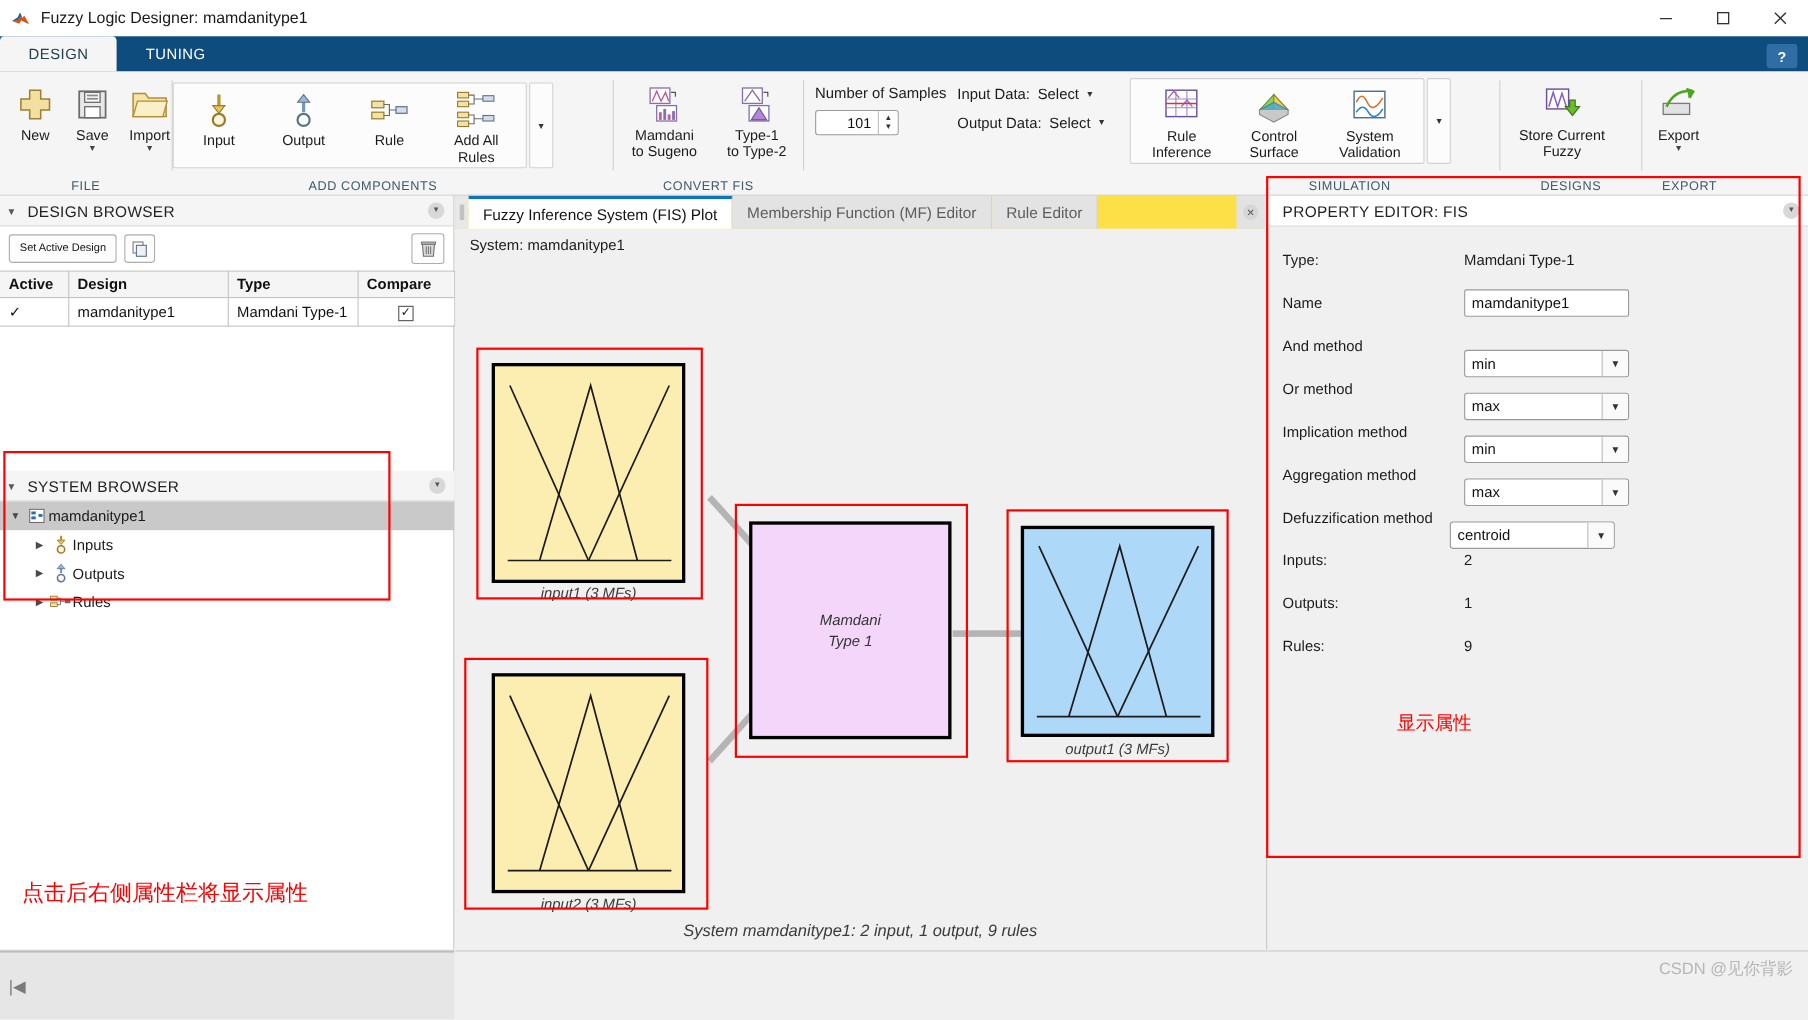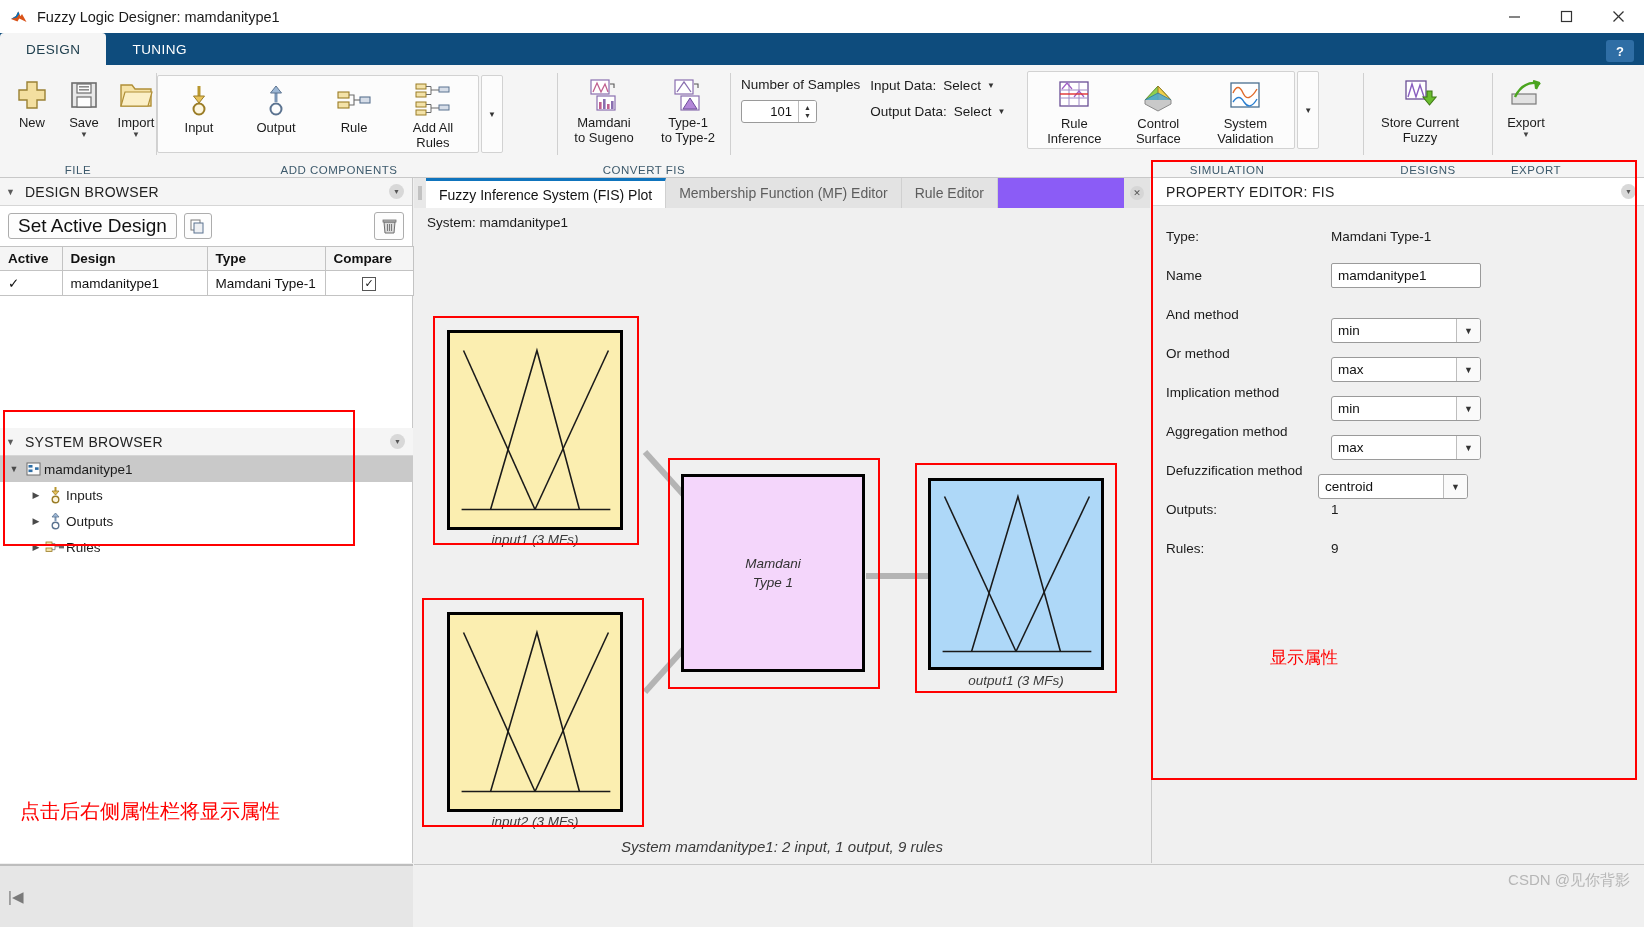--- a/index.html
+++ b/index.html
@@ -125,21 +125,21 @@
   .panel-header .circ {
     margin-left: auto; margin-right: 8px; width: 15px; height: 15px; border-radius: 50%;
     background: #d8d8d8; display: flex; align-items: center; justify-content: center;
     font-size: 7px; color: #555;
   }
   .db-toolbar {
     height: 40px; display: flex; align-items: center; padding: 0 8px; background: #fff;
   }
   .tb-btn {
     border: 1px solid #adadad; background: #fdfdfd; border-radius: 3px;
-    font-size: 19px; color: #111; padding: 4px 9px; line-height: 16px;
+    font-size: 10px; color: #111; padding: 4px 9px; line-height: 16px;
   }
   .tb-icon {
     border: 1px solid #adadad; background: #fdfdfd; border-radius: 3px;
     width: 28px; height: 26px; margin-left: 7px;
     display: flex; align-items: center; justify-content: center;
   }
   .tb-trash {
     margin-left: auto; border: 1px solid #adadad; background: #fdfdfd; border-radius: 3px;
     width: 30px; height: 28px; display: flex; align-items: center; justify-content: center;
   }
@@ -172,21 +172,21 @@
   .tree-row .ticon { width: 22px; flex: none; display: flex; align-items: center; justify-content: center; }
 
   .redbox { position: absolute; border: 2px solid #ff0000; pointer-events: none; }
   .redtext { position: absolute; color: #ff0000; font-size: 20px; white-space: nowrap; }
 
   
   .centercol {
     position: absolute; top: 178px; left: 414px; width: 736px; height: 685px;
     background: #f0f0f0;
   }
-  .doc-tabs { display: flex; height: 30px; align-items: stretch; background: #8b5cf6; }
+  .doc-tabs { display: flex; height: 30px; align-items: stretch; background: #fde047; }
   .grip {
     width: 12px; display: flex; align-items: center; justify-content: center; background: #e8e8e8;
   }
   .grip span { width: 4px; height: 14px; background: #c2c2c2; display: block; }
   .dtab {
     display: flex; align-items: center; padding: 0 13px; font-size: 14px; color: #5d5d5d;
     background: #e3e3e3; border-right: 1px solid #d0d0d0;
   }
   .dtab.active { background: #ffffff; color: #141414; border-top: 3px solid #0f74bd; }
   .dtab-close {
@@ -774,20 +774,24 @@
       </div>
 
       <div class="prow">
         <span class="plabel" style="width:152px">Defuzzification method</span>
         <span class="pselect">
           <span class="sv">centroid</span>
           <span class="sarrow">▼</span>
         </span>
       </div>
 
+      <div class="prow">
+        <span class="plabel">Inputs:</span>
+        <span class="pvalue-static">2</span>
+      </div>
 
       <div class="prow">
         <span class="plabel">Outputs:</span>
         <span class="pvalue-static">1</span>
       </div>
 
       <div class="prow">
         <span class="plabel">Rules:</span>
         <span class="pvalue-static">9</span>
       </div>

